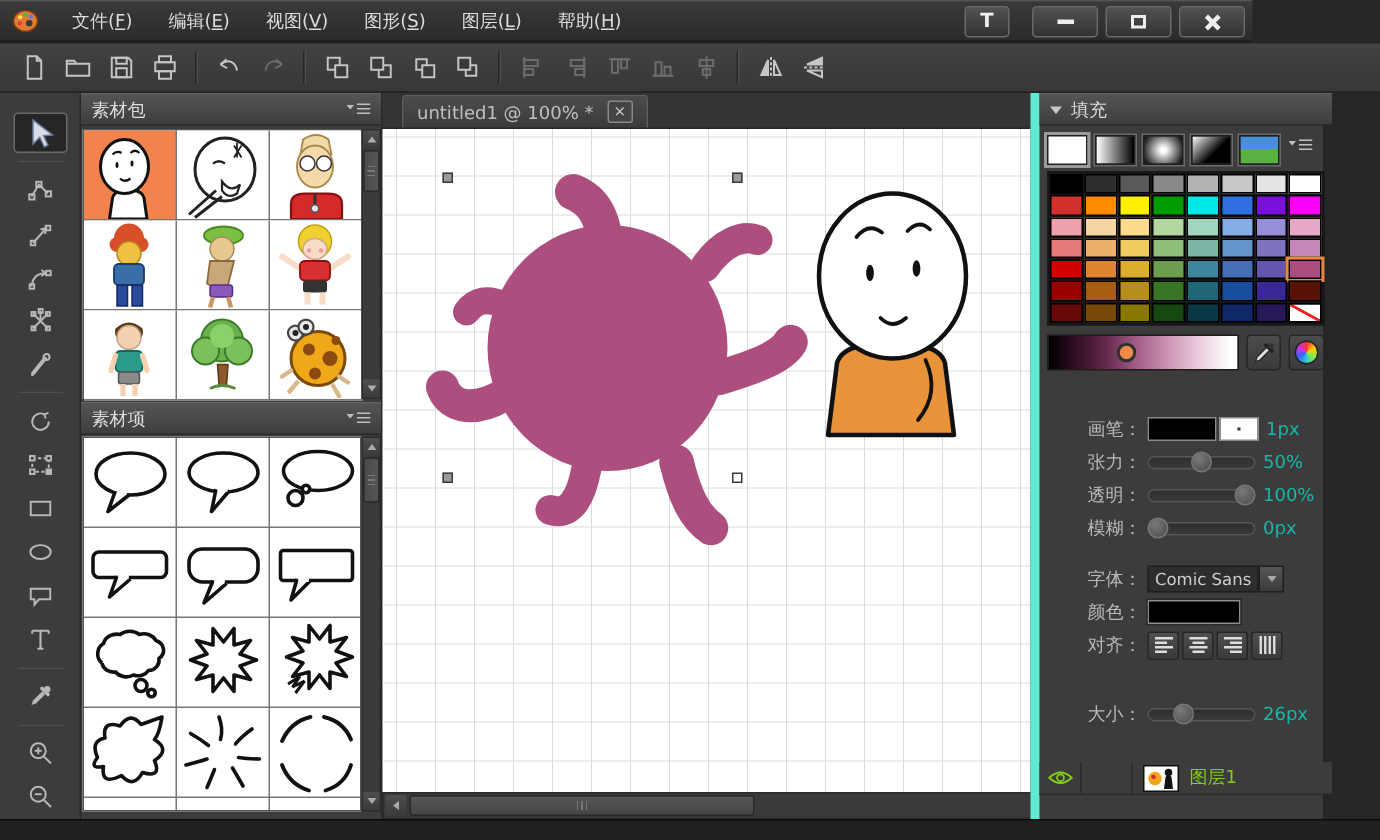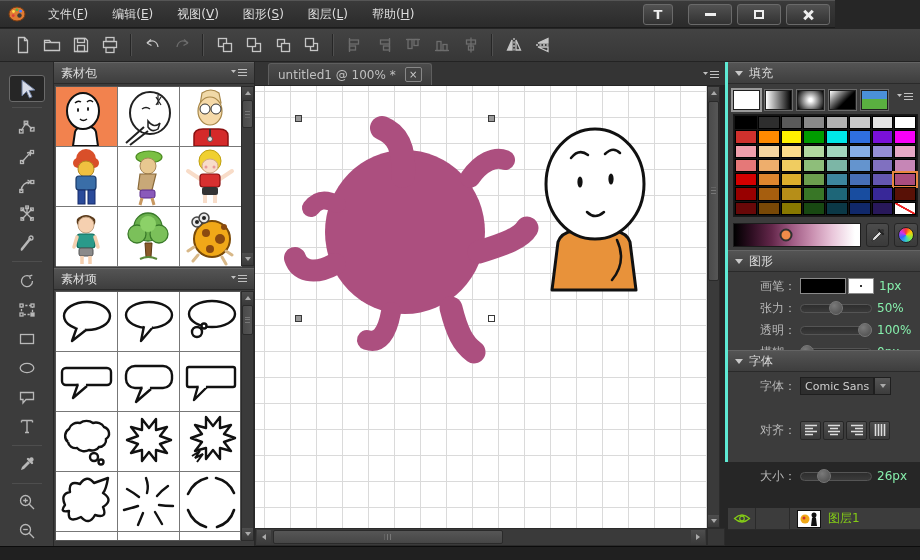--- a/index.html
+++ b/index.html
@@ -57,37 +57,37 @@
   .tabbar .menu-ic{margin:0 6px 5px auto}
   .canvas{position:absolute;left:255px;top:86px;width:452px;height:442px;background:#fff;background-image:linear-gradient(to right,#dadada 1px,transparent 1px),linear-gradient(to bottom,#dadada 1px,transparent 1px);background-size:26px 26px;background-position:9px 5px;overflow:hidden}
   .handle{position:absolute;width:7px;height:7px;background:#d8d8d8;border:1px solid #3a3a3a}
   .canvas-vsb{left:707px;top:86px;height:442px}
   .hsb{position:absolute;left:255px;top:528px;width:452px;height:18px;background:#3a3a3a;border:1px solid #2b2b2b}
   .hsb .arr{position:absolute;top:1px;width:14px;height:14px;background:linear-gradient(#4e4e4e,#3a3a3a);display:flex;align-items:center;justify-content:center}
   .hsb .thumb{position:absolute;top:1px;height:14px;background:linear-gradient(#565656,#464646);border:1px solid #2a2a2a;border-radius:2px}
   .hgrip{position:absolute;top:3px;bottom:3px;left:50%;width:7px;transform:translateX(-50%);background:repeating-linear-gradient(90deg,#777 0 1px,transparent 1px 3px)}
   .sb-corner{position:absolute;left:707px;top:528px;width:18px;height:18px;background:#373737;border:1px solid #2b2b2b}
   
-  .rightpanel{position:absolute;left:725px;top:62px;width:195px;height:400px;background:#3c3c3c;border-left:3px solid #5eead4}
+  .rightpanel{position:absolute;left:687px;top:62px;width:195px;height:484px;background:#3c3c3c;border-left:6px solid #5eead4}
   .rp-abs{position:absolute;left:0;width:195px}
   .fill-types{position:absolute;left:5px;top:26px;width:185px;height:24px;display:flex;align-items:center;gap:5px}
   .ftype{width:27px;height:20px;border:1px solid #1f1f1f;outline:1px solid #6a6a6a}
   .ftype.selected{outline:2px solid #9a9a9a}
   .palette{position:absolute;left:5px;top:52px;width:185px;height:103px;background:#151515;border:1px solid #191919;display:grid;grid-template-columns:repeat(8,1fr);grid-auto-rows:1fr;gap:1px;padding:1px}
   .swatch{border:1px solid #000}
   .swatch.sel{outline:2px solid #e8873f}
   .swatch.none-swatch{background:linear-gradient(to top right,#fff 44%,#e22 46%,#e22 54%,#fff 56%)}
   .grad-row{position:absolute;left:5px;top:160px;width:185px;height:26px;display:flex;align-items:center;gap:5px}
   .grad-bar{position:relative;width:130px;height:24px;border:1px solid #1c1c1c;background:linear-gradient(90deg,#000 0%,#2e0e22 14%,#63274a 30%,#a05b84 46%,#c98fb0 62%,#e9c6da 78%,#fff 96%)}
   .grad-handle{position:absolute;top:50%;left:41%;width:13px;height:13px;border-radius:50%;background:#ef8b4a;border:2px solid #303030;transform:translate(-50%,-50%)}
   .sq-btn{width:24px;height:24px;background:linear-gradient(#4c4c4c,#3a3a3a);border:1px solid #262626;border-radius:3px;display:flex;align-items:center;justify-content:center}
   .cwheel{width:16px;height:16px;border-radius:50%;background:conic-gradient(#f33,#fc0,#8e4,#3cc,#36f,#c3e,#f33);border:1px solid #222}
   .prow{position:absolute;left:0;width:195px;height:20px;display:flex;align-items:center}
   .plabel{width:68px;text-align:right;color:#b8b8b8;flex:none}
-  .pvalue{margin-left:5px;color:#86efac;white-space:nowrap}
+  .pvalue{margin-left:5px;color:#14b8a6;white-space:nowrap}
   .slider{position:relative;flex:none;width:72px;height:9px;margin-left:4px;background:linear-gradient(#2e2e2e,#3a3a3a);border:1px solid #555;border-radius:5px}
   .sthumb{position:absolute;top:50%;width:14px;height:14px;border-radius:50%;background:radial-gradient(circle at 35% 30%,#7a7a7a,#4a4a4a);border:1px solid #777;transform:translate(-50%,-50%)}
   .pen-black{width:46px;height:16px;background:#000;border:1px solid #8a8a8a;margin-left:4px}
   .pen-white{position:relative;width:26px;height:16px;background:#fff;border:1px solid #8a8a8a;margin-left:2px}
   .pen-white::after{content:"";position:absolute;left:50%;top:50%;width:2px;height:2px;background:#333;transform:translate(-50%,-50%)}
   .font-field{width:74px;height:18px;background:#2e2e2e;border:1px solid #1f1f1f;color:#cfcfcf;display:flex;align-items:center;padding:0 4px;margin-left:4px;font-size:11px;white-space:nowrap;overflow:hidden}
   .dd-btn{width:17px;height:18px;background:linear-gradient(#565656,#3c3c3c);border:1px solid #1f1f1f;display:flex;align-items:center;justify-content:center}
   .color-swatch-black{width:62px;height:16px;background:#000;border:1px solid #8a8a8a;margin-left:4px;outline:1px solid #2a2a2a}
   .mini-btn{width:21px;height:19px;background:linear-gradient(#4f4f4f,#3a3a3a);border:1px solid #262626;border-radius:2px;display:flex;align-items:center;justify-content:center;margin-right:2px;color:#ddd;font-size:11px}
   .mini-btn b{font-weight:bold}.mini-btn i{font-style:italic}.mini-btn u{text-decoration:underline}.mini-btn s{text-decoration:line-through}
@@ -760,24 +760,20 @@
           <path d="M2 14 L3 11 L9.5 4.5 L11.5 6.5 L5 13 Z" fill="#ddd" stroke="#222" stroke-width="0.8"></path>
           <path d="M9 3 L13 7" stroke="#222" stroke-width="2.4" stroke-linecap="round"></path>
           <circle cx="12.3" cy="3.7" r="1.8" fill="#333"></circle>
         </svg>
       </div>
     <div class="sq-btn">
         <div class="cwheel"></div>
       </div>
   </div>
 
-  <div class="phead rp-abs" style="top:188px">
-    <span class="tri"></span>
-    <span>图形</span>
-  </div>
   <div id="shape-rows">
       <div class="prow" style="top: 214px;">
         <div class="plabel">画笔：</div>
         <div class="pen-black"></div>
         <div class="pen-white"></div>
         <div class="pvalue">1px</div>
       </div>
       <div class="prow" style="top: 236px;">
         <div class="plabel">张力：</div>
         <div class="slider">
@@ -794,30 +790,30 @@
       </div>
       <div class="prow" style="top: 280px;">
         <div class="plabel">模糊：</div>
         <div class="slider">
           <div class="sthumb" style="left: 8%;"></div>
         </div>
         <div class="pvalue">0px</div>
       </div>
     </div>
 
-  <div class="phead rp-abs" style="top:288px">
-    <span class="tri"></span>
-    <span>字体</span>
-  </div>
   <div class="prow" style="top:314px">
     <span class="plabel">字体：</span>
     <span class="font-field">Comic Sans MS</span>
     <span class="dd-btn">
         <span class="tri-dn"></span>
       </span>
+  </div>
+  <div class="prow" style="top:336px">
+    <span class="plabel">颜色：</span>
+    <span class="color-swatch-black" id="font-color-swatch" style="background: rgb(0, 0, 0);"></span>
   </div>
   <div class="prow" style="top:358px">
     <span class="plabel">对齐：</span>
     <span class="btn-row" id="align-btns">
         <div class="mini-btn">
           <svg width="14" height="12" viewBox="0 0 14 12" stroke="#ddd" stroke-width="1.6">
             <path d="M1 1.5h12 M1 4.5h8 M1 7.5h12 M1 10.5h8"></path>
           </svg>
         </div>
         <div class="mini-btn">

